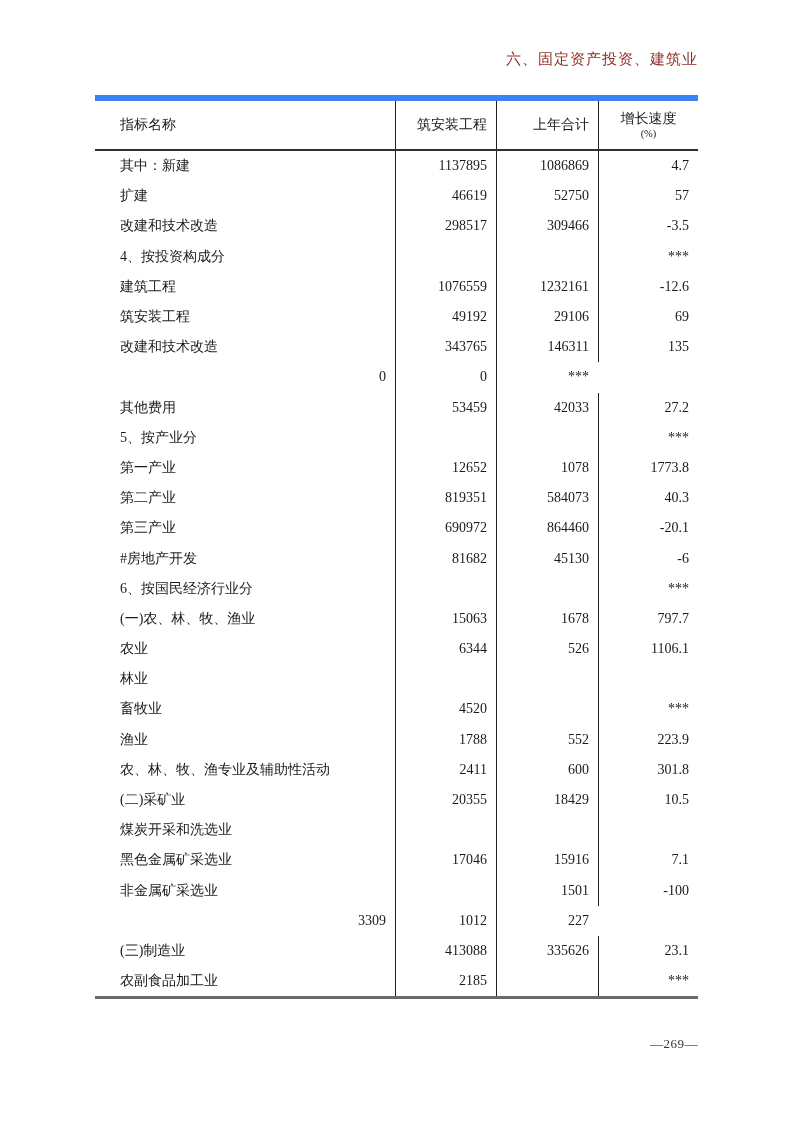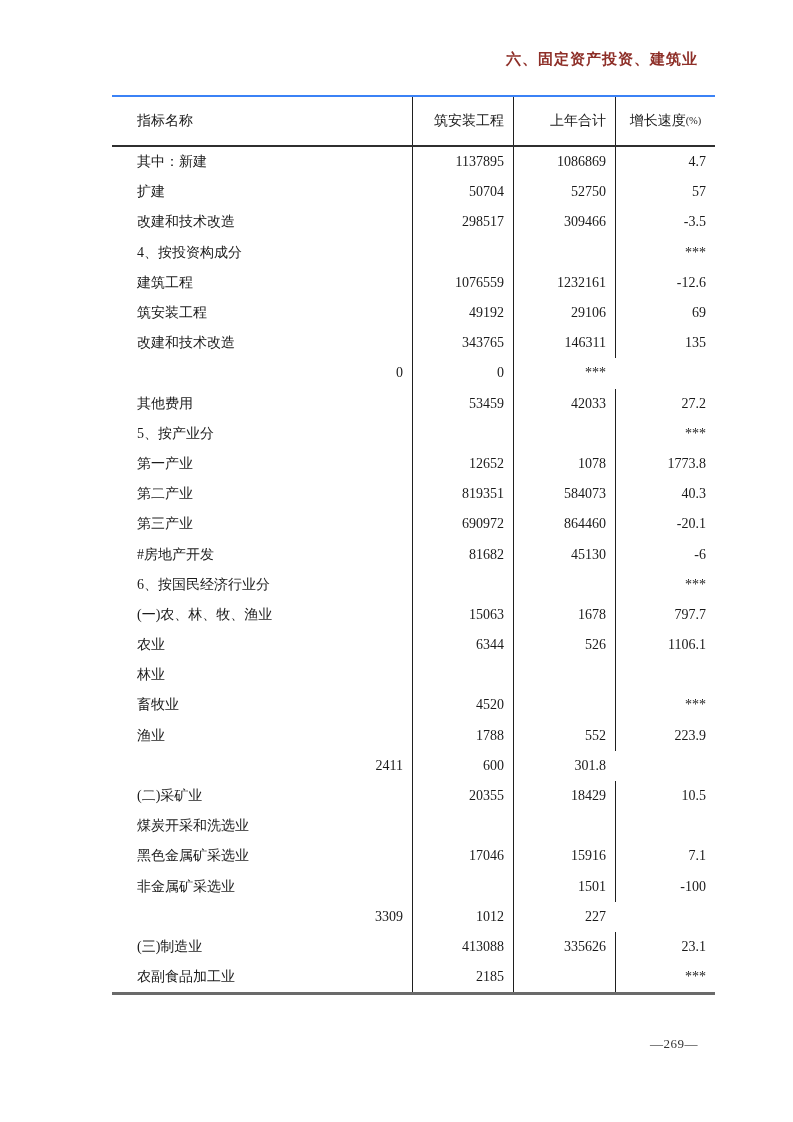--- a/index.html
+++ b/index.html
@@ -8,30 +8,30 @@
     width: 793px; height: 1122px;
     position: relative;
     font-family: "Liberation Serif", "DejaVu Serif", serif;
     color: #1a1a1a;
     overflow: hidden;
   }
   .section-title {
     position: absolute;
     top: 50px; right: 95px;
     font-size: 15px;
-    font-weight: bold;
+    font-weight: normal;
     letter-spacing: 1px;
     color: #8e2f28;
     text-align: right;
   }
   .stat-table {
     position: absolute;
-    left: 112px; top: 95px;
+    left: 95px; top: 95px;
     width: 603px;
-    border-top: 2px solid #3b82f6;
+    border-top: 6px solid #3b82f6;
     border-bottom: 3px solid #6a6a6a;
   }
   .tr {
     display: grid;
     grid-template-columns: 300px 101px 102px 100px;
     height: 30.2px;
     align-items: stretch;
   }
   .tr.header {
     height: 50px;
@@ -41,21 +41,21 @@
     display: flex;
     align-items: center;
     font-size: 14px;
     overflow: hidden;
     white-space: nowrap;
   }
   .tr .td:nth-child(n+2) { border-left: 1px solid #1f1f1f; }
   .td.name { padding-left: 25px; justify-content: flex-start; }
   .td.num  { padding-right: 9px; justify-content: flex-end; }
   .td.growth-head {
-    flex-direction: row;
+    flex-direction: column;
     justify-content: center;
     line-height: 1.25;
   }
   .td.growth-head .unit { font-size: 10.5px; }
   .page-number {
     position: absolute;
     top: 1036px; right: 95px;
     font-size: 13px;
     color: #333333;
     letter-spacing: 0.5px;
@@ -80,21 +80,21 @@
     </div>
     <div>
         <div class="tr">
           <div class="td name">其中：新建</div>
           <div class="td num">1137895</div>
           <div class="td num">1086869</div>
           <div class="td num">4.7</div>
         </div>
         <div class="tr">
           <div class="td name">扩建</div>
-          <div class="td num">50704</div>
+          <div class="td num">46619</div>
           <div class="td num">52750</div>
           <div class="td num">57</div>
         </div>
         <div class="tr">
           <div class="td name">改建和技术改造</div>
           <div class="td num">298517</div>
           <div class="td num">309466</div>
           <div class="td num">-3.5</div>
         </div>
         <div class="tr">
@@ -192,20 +192,21 @@
           <div class="td num"></div>
           <div class="td num">***</div>
         </div>
         <div class="tr">
           <div class="td name">渔业</div>
           <div class="td num">1788</div>
           <div class="td num">552</div>
           <div class="td num">223.9</div>
         </div>
         <div class="tr">
+          <div class="td name">农、林、牧、渔专业及辅助性活动</div>
           <div class="td num">2411</div>
           <div class="td num">600</div>
           <div class="td num">301.8</div>
         </div>
         <div class="tr">
           <div class="td name">(二)采矿业</div>
           <div class="td num">20355</div>
           <div class="td num">18429</div>
           <div class="td num">10.5</div>
         </div>

